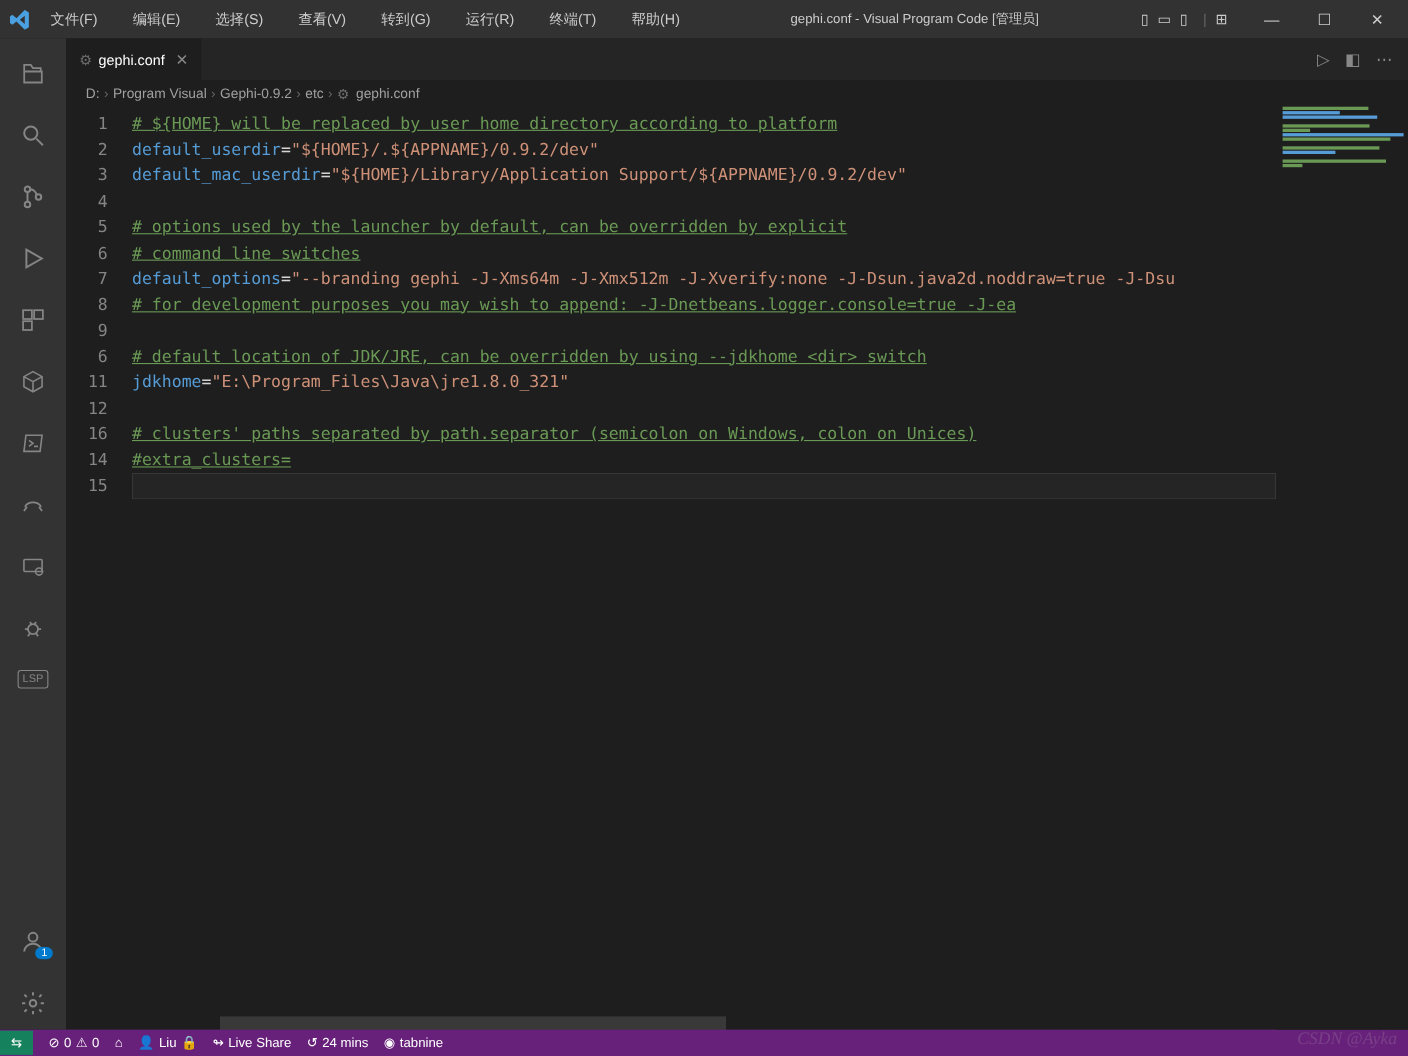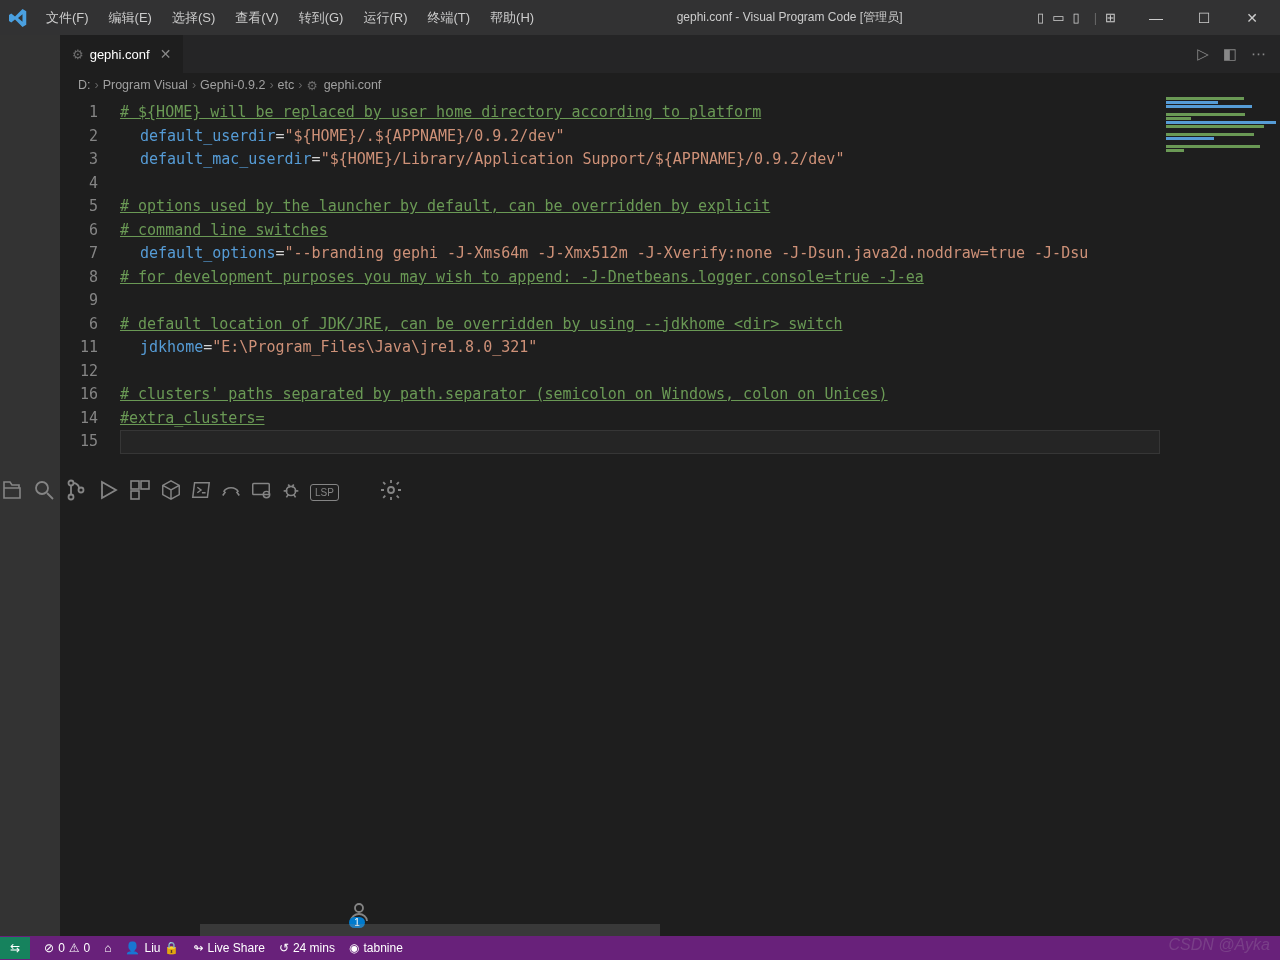--- a/index.html
+++ b/index.html
@@ -1,56 +1,56 @@
 <!DOCTYPE html>
 <html><head>
 <meta charset="utf-8">
 <style>
 * { margin: 0; padding: 0; box-sizing: border-box; }
 body { font-family: "Segoe UI", sans-serif; background: #1e1e1e; color: #cccccc; width: 1280px; height: 960px; overflow: hidden; display: flex; flex-direction: column; }
 .title-bar { height: 35px; background: #323233; display: flex; align-items: center; padding: 0 8px; font-size: 13px; color: #cccccc; }
 .title-bar .logo { width: 20px; height: 20px; margin-right: 10px; display: flex; align-items: center; justify-content: center; }
-.title-bar .menus { display: flex; gap: 4px; }
+.title-bar .menus { display: flex; gap: 16px; }
 .title-bar .menu-item { padding: 4px 8px; cursor: pointer; }
 .title-bar .title { flex: 1; text-align: center; font-size: 12px; }
 .title-bar .window-controls { display: flex; gap: 8px; align-items: center; }
 .title-bar .win-btn { width: 40px; height: 30px; display: flex; align-items: center; justify-content: center; font-size: 14px; }
 .body-row { flex: 1; display: flex; min-height: 0; }
-.activity-bar { width: 60px; background: #333333; display: flex; flex-direction: row; align-items: center; padding-top: 8px; gap: 8px; }
+.activity-bar { width: 60px; background: #333333; display: flex; flex-direction: column; align-items: center; padding-top: 8px; gap: 8px; }
 .activity-bar .act-icon { width: 48px; height: 48px; display: flex; align-items: center; justify-content: center; color: #858585; font-size: 22px; cursor: pointer; position: relative; }
 .activity-bar .act-icon.bottom-group { margin-top: auto; }
 .activity-bar .act-icon .badge { position: absolute; bottom: 8px; right: 6px; background: #007acc; color: #fff; border-radius: 10px; font-size: 10px; padding: 0 5px; }
 .activity-bar .act-icon.lsp { font-size: 10px; border: 1px solid #858585; border-radius: 3px; padding: 2px 4px; width: auto; height: auto; margin-top: 6px; }
 .main { flex: 1; display: flex; flex-direction: column; min-width: 0; }
 .tab-bar { height: 38px; background: #252526; display: flex; align-items: stretch; }
 .tab { display: flex; align-items: center; padding: 0 12px; background: #1e1e1e; color: #ffffff; font-size: 13px; gap: 6px; }
 .tab .tab-icon { color: #6d6d6d; }
 .tab .close { color: #888; font-size: 14px; margin-left: 4px; }
 .tab-bar .spacer { flex: 1; }
 .tab-bar .actions { display: flex; align-items: center; gap: 14px; padding-right: 14px; color: #888; font-size: 15px; }
 .breadcrumb { height: 24px; display: flex; align-items: center; padding-left: 18px; font-size: 12.5px; color: #a0a0a0; gap: 4px; background: #1e1e1e; }
 .breadcrumb .sep { color: #666; }
 .breadcrumb .bc-icon { color: #6d6d6d; margin-right: 2px; }
 .editor-wrap { flex: 1; display: flex; position: relative; min-height: 0; }
 .gutter { width: 60px; text-align: right; color: #858585; font-family: Consolas, monospace; font-size: 15px; line-height: 23.5px; padding-right: 22px; padding-top: 4px; user-select: none; }
 .code { flex: 1; font-family: Consolas, monospace; font-size: 15px; line-height: 23.5px; padding-top: 4px; white-space: pre; overflow: hidden; }
 .code .line { height: 23.5px; }
 .code .line.current { background: rgba(255,255,255,0.03); box-shadow: inset 0 0 0 1px rgba(255,255,255,0.08); }
 .c-comment { color: #6a9955; text-decoration: underline; }
-.c-key { color: #569cd6; margin-left: 20px; }
+.c-key { color: #569cd6; }
 .c-eq { color: #d4d4d4; }
 .c-str { color: #ce9178; }
 .minimap { width: 120px; background: #1e1e1e; }
 .minimap .mm-line { height: 3px; margin-bottom: 1px; margin-left: 6px; }
 .status-bar { height: 24px; background: #68217a; display: flex; align-items: center; font-size: 12px; color: #fff; padding: 0 8px; gap: 14px; }
 .status-bar .left { display: flex; align-items: center; gap: 14px; }
 .status-bar .right { margin-left: auto; display: flex; align-items: center; gap: 14px; }
 .status-bar .item { display: flex; align-items: center; gap: 4px; }
 .status-bar .remote { background: #16825d; margin: -4px 0 -4px -8px; padding: 4px 10px; }
-.watermark { position: absolute; bottom: 6px; right: 10px; color: rgba(200,200,200,0.18); font-size: 16px; font-style: italic; }
+.watermark { position: absolute; bottom: 6px; right: 10px; color: rgba(200,200,200,0.18); font-size: 16px; font-style: italic; font-family: Liberation Serif, serif; }
 .hscroll { position: absolute; bottom: 0; left: 140px; width: 460px; height: 12px; background: rgba(140,140,140,0.25); }
 </style>
 </head>
 <body>
 
 <div class="title-bar">
   <div class="logo">
     <svg width="18" height="18" viewBox="0 0 24 24">
         <path fill="#4aa0e0" d="M23 3l-5-3-10 10L3 6 0 8v8l3 2 5-4 10 10 5-3V3zM18 17l-6-5 6-5v10z"></path>
       </svg>

